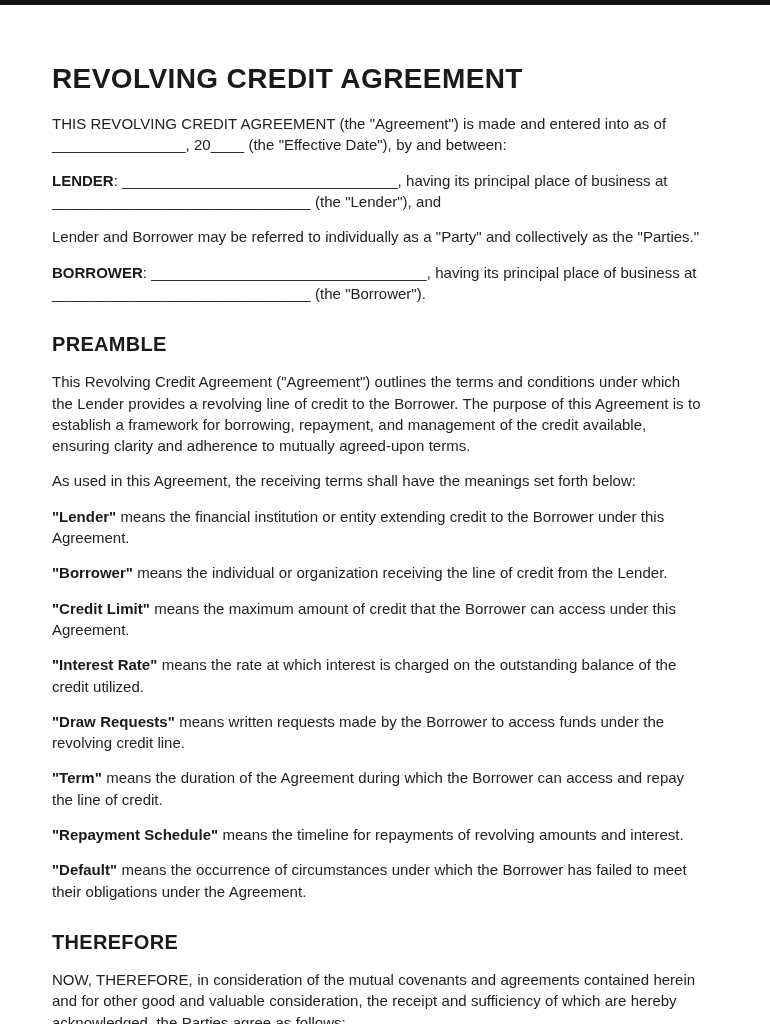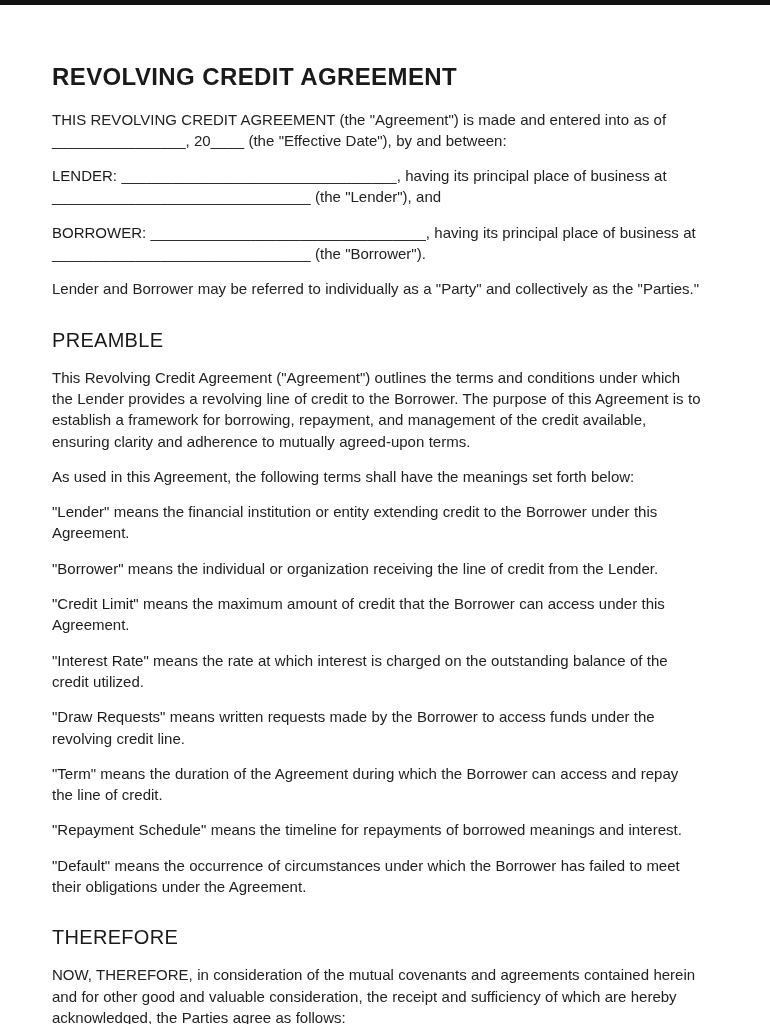--- a/index.html
+++ b/index.html
@@ -17,82 +17,82 @@
   }
   .top-border {
     width: 100%;
     height: 5px;
     background: #121212;
   }
   .content {
     padding: 58px 52px 48px 52px;
   }
   h1.doc-title {
-    font-size: 24px;
+    font-size: 28px;
     font-weight: bold;
     letter-spacing: 0.4px;
     color: #1a1a1a;
     margin: 0 0 18px 0;
     line-height: 1.15;
   }
   h2.section-heading {
     font-size: 20px;
-    font-weight: normal;
+    font-weight: bold;
     letter-spacing: 0.3px;
     color: #1a1a1a;
     margin: 28px 0 15px 0;
     line-height: 1.2;
   }
   p.para {
     font-size: 15px;
     line-height: 1.42;
     margin: 0 16px 14px 0;
     color: #222222;
     word-spacing: 0.2px;
   }
-  p.para strong { font-weight: normal; color: #1a1a1a; }
+  p.para strong { font-weight: bold; color: #1a1a1a; }
 </style>
 </head>
 <body>
 
 <div class="page">
   <div class="top-border"></div>
 
   <div class="content">
 
     <h1 class="doc-title">REVOLVING CREDIT AGREEMENT</h1>
 
     <p class="para">THIS REVOLVING CREDIT AGREEMENT (the "Agreement") is made and entered into as of ________________, 20____ (the "Effective Date"), by and between:</p>
 
     <p class="para"><strong>LENDER</strong><span>: _________________________________, having its principal place of business at _______________________________ (the "Lender"), and</span></p>
 
+    <p class="para">Lender and Borrower may be referred to individually as a "Party" and collectively as the "Parties."</p>
+
     <p class="para"><strong>BORROWER</strong><span>: _________________________________, having its principal place of business at _______________________________ (the "Borrower").</span></p>
-
-    <p class="para">Lender and Borrower may be referred to individually as a "Party" and collectively as the "Parties."</p>
 
     <h2 class="section-heading">PREAMBLE</h2>
 
     <p class="para">This Revolving Credit Agreement ("Agreement") outlines the terms and conditions under which the Lender provides a revolving line of credit to the Borrower. The purpose of this Agreement is to establish a framework for borrowing, repayment, and management of the credit available, ensuring clarity and adherence to mutually agreed-upon terms.</p>
 
 
-    <p class="para">As used in this Agreement, the following terms shall have the meanings set forth below:</p>
+    <p class="para">As used in this Agreement, the receiving terms shall have the meanings set forth below:</p>
 
     <p class="para"><strong>"Lender"</strong><span> means the financial institution or entity extending credit to the Borrower under this Agreement.</span></p>
 
     <p class="para"><strong>"Borrower"</strong><span> means the individual or organization receiving the line of credit from the Lender.</span></p>
 
     <p class="para"><strong>"Credit Limit"</strong><span> means the maximum amount of credit that the Borrower can access under this Agreement.</span></p>
 
     <p class="para"><strong>"Interest Rate"</strong><span> means the rate at which interest is charged on the outstanding balance of the credit utilized.</span></p>
 
     <p class="para"><strong>"Draw Requests"</strong><span> means written requests made by the Borrower to access funds under the revolving credit line.</span></p>
 
     <p class="para"><strong>"Term"</strong><span> means the duration of the Agreement during which the Borrower can access and repay the line of credit.</span></p>
 
-    <p class="para"><strong>"Repayment Schedule"</strong><span> means the timeline for repayments of borrowed meanings and interest.</span></p>
+    <p class="para"><strong>"Repayment Schedule"</strong><span> means the timeline for repayments of revolving amounts and interest.</span></p>
 
     <p class="para"><strong>"Default"</strong><span> means the occurrence of circumstances under which the Borrower has failed to meet their obligations under the Agreement.</span></p>
 
     <h2 class="section-heading">THEREFORE</h2>
 
     <p class="para">NOW, THEREFORE, in consideration of the mutual covenants and agreements contained herein and for other good and valuable consideration, the receipt and sufficiency of which are hereby acknowledged, the Parties agree as follows:</p>
 
   </div>
 </div>
 

